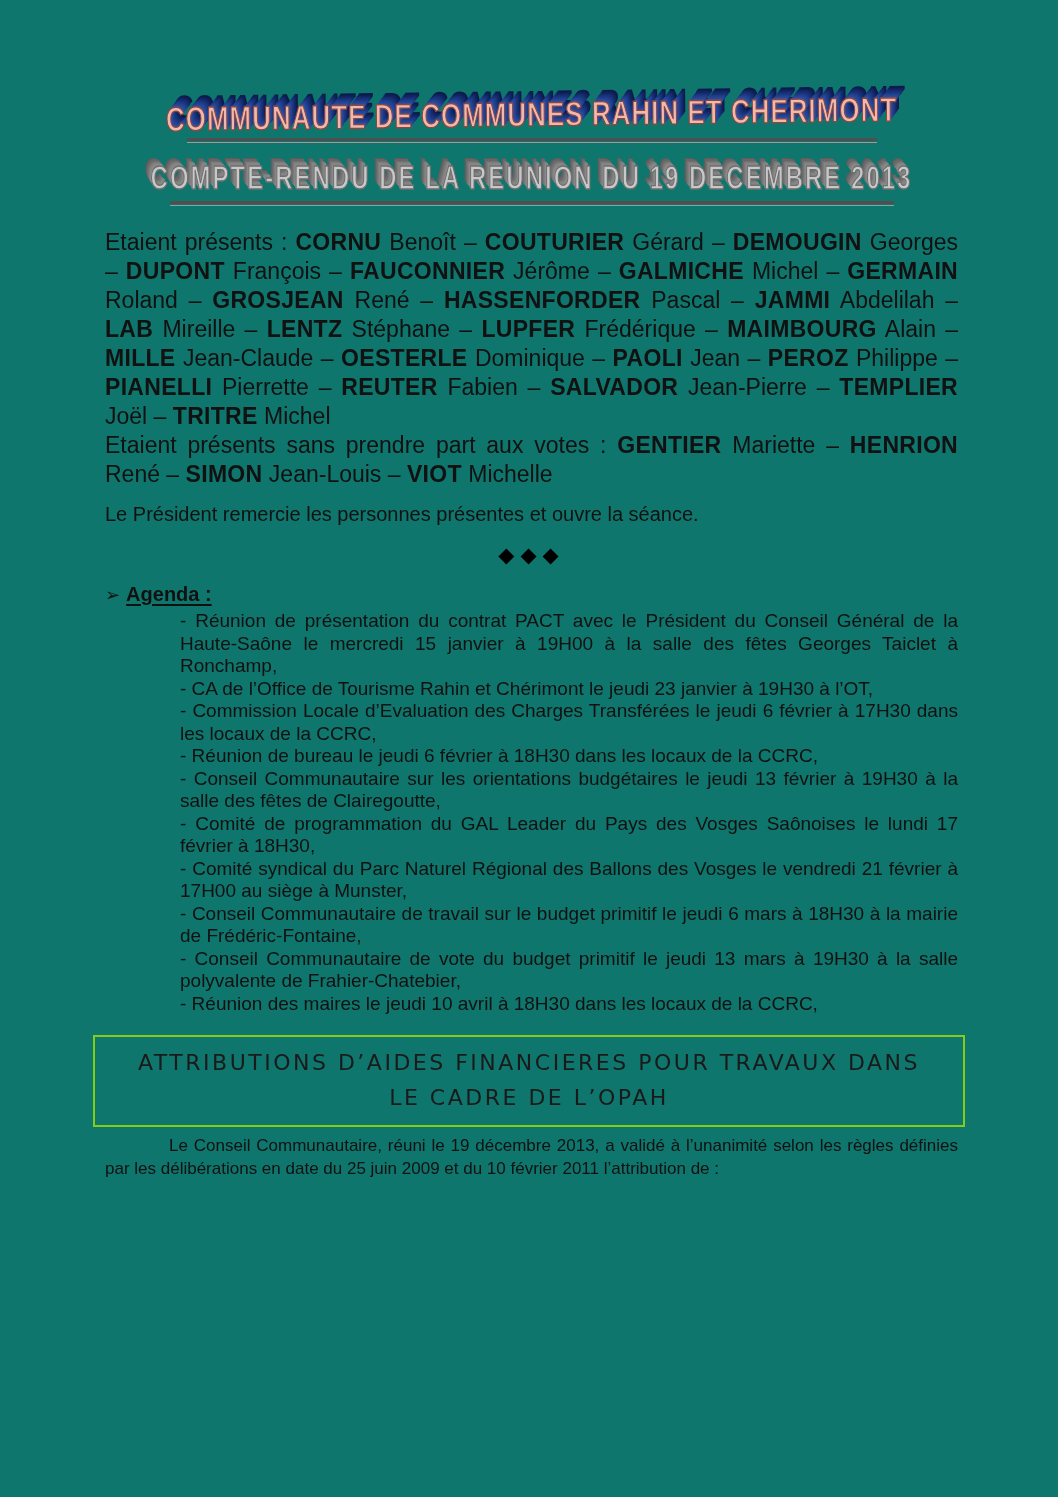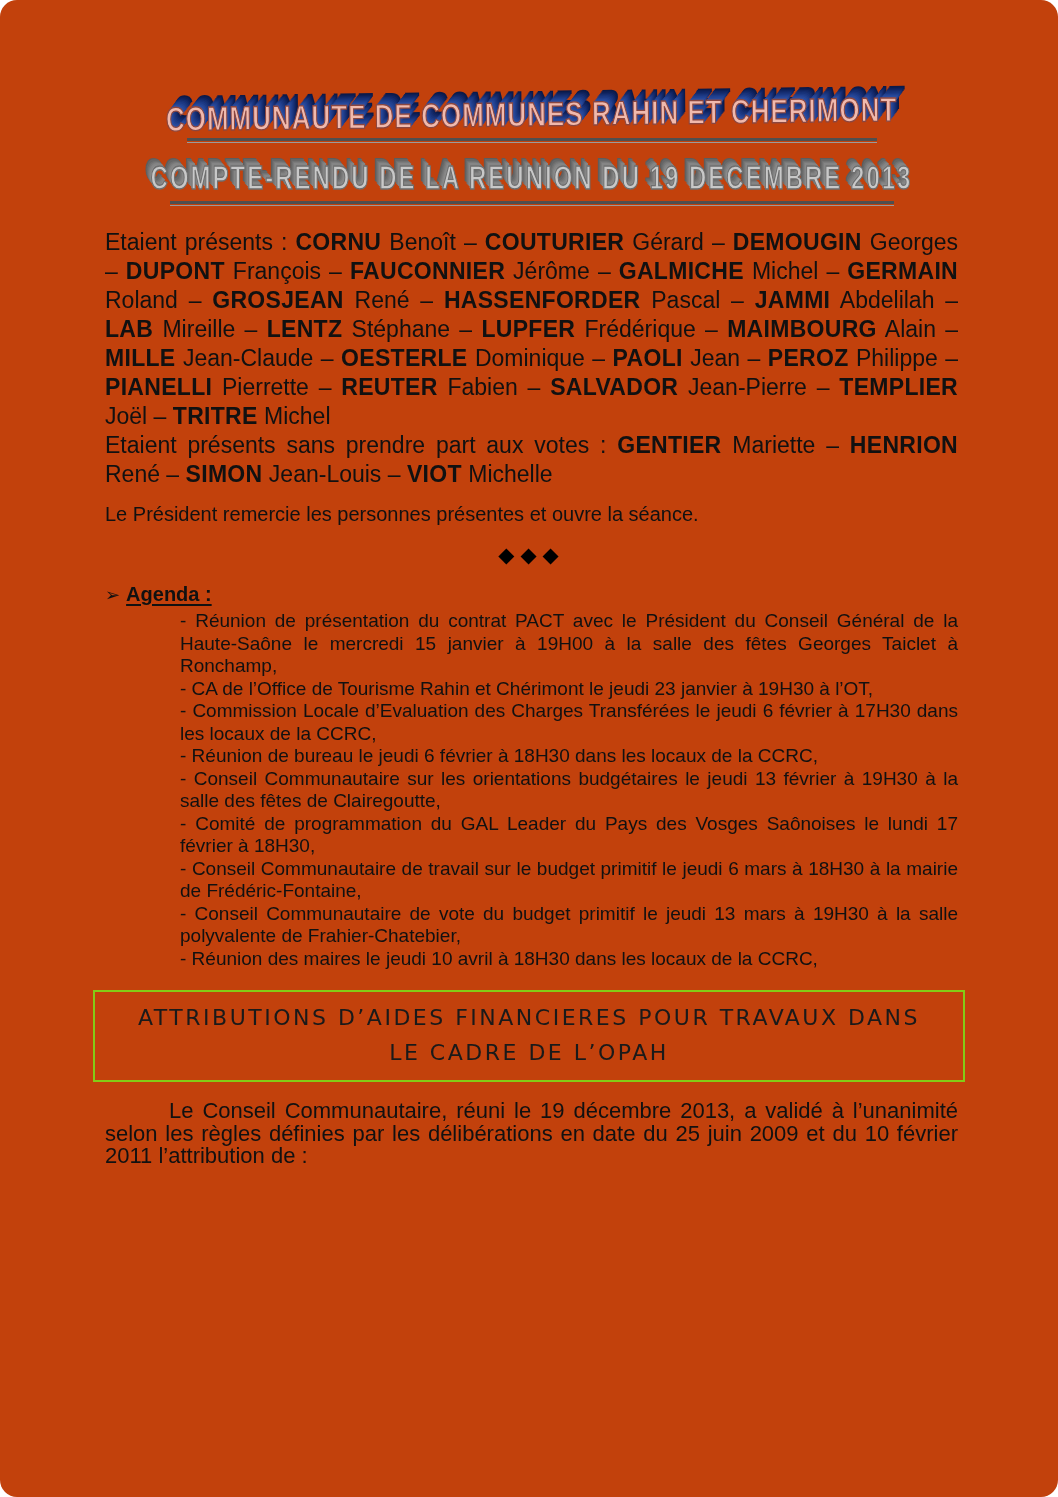--- a/index.html
+++ b/index.html
@@ -1,25 +1,24 @@
 <!DOCTYPE html>
 <html lang="fr" style="--org-title-face: #f0b9ad; --org-title-outline: #8a4640; --org-title-extrusion: #1c3c86; --doc-title-face: #c8c8c8; --doc-title-outline: #6e6e6e; --doc-title-extrusion: #7c7c7c; --rule: #4f4f4f; --box-border: #000000; --text: #111111;"><head>
 <meta charset="utf-8">
 <style>
   * { margin:0; padding:0; box-sizing:border-box; }
   html,body { background:#ffffff; }
   .page {
     position:relative;
     width:1058px; height:1497px;
-    background:#c2410c;
+    background:#0f766e;
     margin:0 auto;
     overflow:hidden;
     font-family:"Liberation Sans", sans-serif;
     color:#111111;
-    border-radius:17px;
   }
   .content { padding:0 100px 0 105px; }
 
   
   .header { text-align:center; padding-top:92px; }
   .wordart-block { text-align:center; }
   .org-title {
     display:inline-block;
     font-family:"Liberation Sans", sans-serif;
     font-weight:bold;
@@ -90,21 +89,21 @@
     text-align:center;
     padding:8px 10px 10px 10px;
   }
   .opah-line {
     font-family:"DejaVu Sans", sans-serif;
     font-size:22px; line-height:35px; letter-spacing:2.5px;
     color:#1a1a1a;
   }
 
   
-  .opah-body { margin-top:18px; font-size:22px; line-height:22.5px; text-align:justify; }
+  .opah-body { margin-top:8px; font-size:17px; line-height:22.5px; text-align:justify; }
   .opah-body p { margin:0; }
   .indent-first { text-indent:64px; }
 </style>
 </head>
 <body>
 
 <div class="page">
   <div class="content">
 
     <div class="header">
@@ -129,20 +128,21 @@
 
     <div class="agenda-head"><span class="agenda-bullet">➢</span><span class="agenda-head-label">Agenda :</span></div>
 
     <div class="agenda-list" id="agenda-list">
         <p>- Réunion de présentation du contrat PACT avec le Président du Conseil Général de la Haute-Saône le mercredi 15 janvier à 19H00 à la salle des fêtes Georges Taiclet à Ronchamp,</p>
         <p>- CA de l’Office de Tourisme Rahin et Chérimont le jeudi 23 janvier à 19H30 à l’OT,</p>
         <p>- Commission Locale d’Evaluation des Charges Transférées le jeudi 6 février à 17H30 dans les locaux de la CCRC,</p>
         <p>- Réunion de bureau le jeudi 6 février à 18H30 dans les locaux de la CCRC,</p>
         <p>- Conseil Communautaire sur les orientations budgétaires le jeudi 13 février à 19H30 à la salle des fêtes de Clairegoutte,</p>
         <p>- Comité de programmation du GAL Leader du Pays des Vosges Saônoises le lundi 17 février à 18H30,</p>
+        <p>- Comité syndical du Parc Naturel Régional des Ballons des Vosges le vendredi 21 février à 17H00 au siège à Munster,</p>
         <p>- Conseil Communautaire de travail sur le budget primitif le jeudi 6 mars à 18H30 à la mairie de Frédéric-Fontaine,</p>
         <p>- Conseil Communautaire de vote du budget primitif le jeudi 13 mars à 19H30 à la salle polyvalente de Frahier-Chatebier,</p>
         <p>- Réunion des maires le jeudi 10 avril à 18H30 dans les locaux de la CCRC,</p>
       </div>
 
     <div class="opah-box">
       <div class="opah-line">ATTRIBUTIONS D’AIDES FINANCIERES POUR TRAVAUX DANS</div>
       <div class="opah-line">LE CADRE DE L’OPAH</div>
     </div>
 

